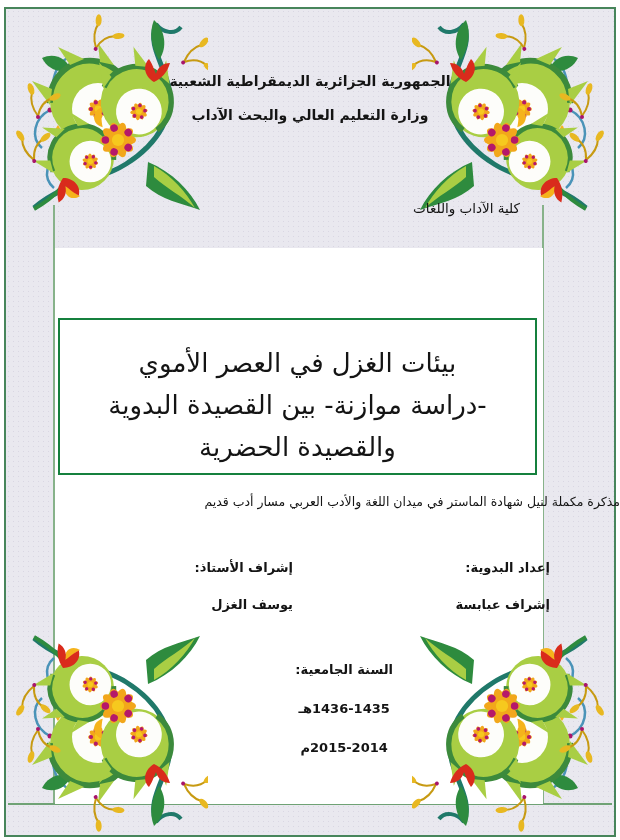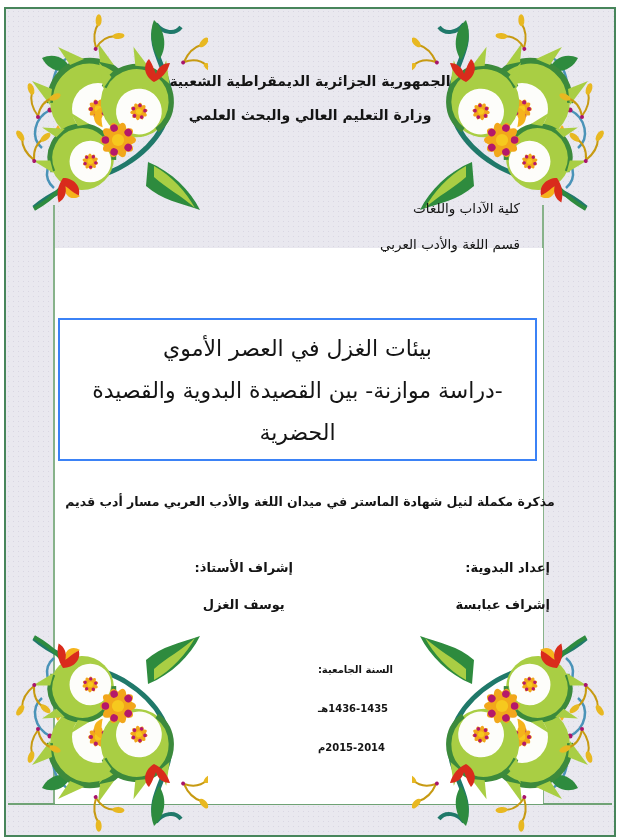--- a/index.html
+++ b/index.html
@@ -37,30 +37,30 @@
   .corner.tr{right:8px;top:12px;transform:scaleX(-1);}
   .corner.bl{left:8px;bottom:6px;transform:scaleY(-1);}
   .corner.br{right:8px;bottom:6px;transform:scale(-1,-1);}
   
   .txt{position:absolute;z-index:8;direction:rtl;}
   .center{left:0;width:620px;text-align:center;}
   .header-block{top:64px;font-size:14px;font-weight:bold;line-height:34px;}
   .faculty-block{top:190px;right:100px;text-align:right;font-size:13.5px;font-weight:normal;line-height:36px;}
   .title-box{
     left:58px;top:318px;width:475px;height:131px;
-    background:#ffffff;border:2px solid #3b82f6;
-    text-align:center;font-size:22px;font-weight:normal;line-height:42px;
-    padding-top:8px;z-index:9;
+    background:#ffffff;border:2px solid #15803d;
+    text-align:center;font-size:26px;font-weight:normal;line-height:42px;
+    padding-top:22px;z-index:9;
   }
-  .thesis-note{top:494px;font-size:12.5px;font-weight:bold;}
+  .thesis-note{top:494px;font-size:12.5px;font-weight:normal;text-align:right;}
   .person-block{top:558px;text-align:right;font-size:13px;font-weight:bold;line-height:20px;}
   .person-block .name{margin-top:17px;}
   .student-block{right:70px;}
-  .supervisor-block{right:327px;text-align:center;}
-  .year-block{top:650px;right:227px;text-align:left;font-size:10px;font-weight:bold;line-height:39px;}
+  .supervisor-block{right:327px;}
+  .year-block{top:650px;right:227px;text-align:center;font-size:13px;font-weight:bold;line-height:39px;}
   .hidden-defs{position:absolute;width:0;height:0;overflow:hidden;}
 </style>
 </head>
 <body>
 
 <svg class="hidden-defs" aria-hidden="true">
   <defs>
     <g id="smallflower">
       <ellipse rx="10" ry="3.6" fill="#f2a71b"></ellipse>
       <ellipse rx="10" ry="3.6" fill="#f2a71b" transform="rotate(72)"></ellipse>
@@ -135,26 +135,25 @@
   </svg>
 <svg class="corner bl">
     <use href="#flourish"></use>
   </svg>
 <svg class="corner br">
     <use href="#flourish"></use>
   </svg>
 
 <div class="txt center header-block">
   <div>الجمهورية الجزائرية الديمقراطية الشعبية</div>
-  <div>وزارة التعليم العالي والبحث العلمي</div>
+  <div>وزارة التعليم العالي والبحث الآداب</div>
 </div>
 
 <div class="txt faculty-block">
   <div>كلية الآداب واللغات</div>
-  <div>قسم اللغة والأدب العربي</div>
 </div>
 
 <div class="txt title-box">
   <div>بيئات الغزل في العصر الأموي</div>
   <div>-دراسة موازنة- بين القصيدة البدوية والقصيدة الحضرية</div>
 </div>
 
 <div class="txt center thesis-note">مذكرة مكملة لنيل شهادة الماستر في ميدان اللغة والأدب العربي مسار أدب قديم</div>
 
 <div class="txt person-block student-block">

